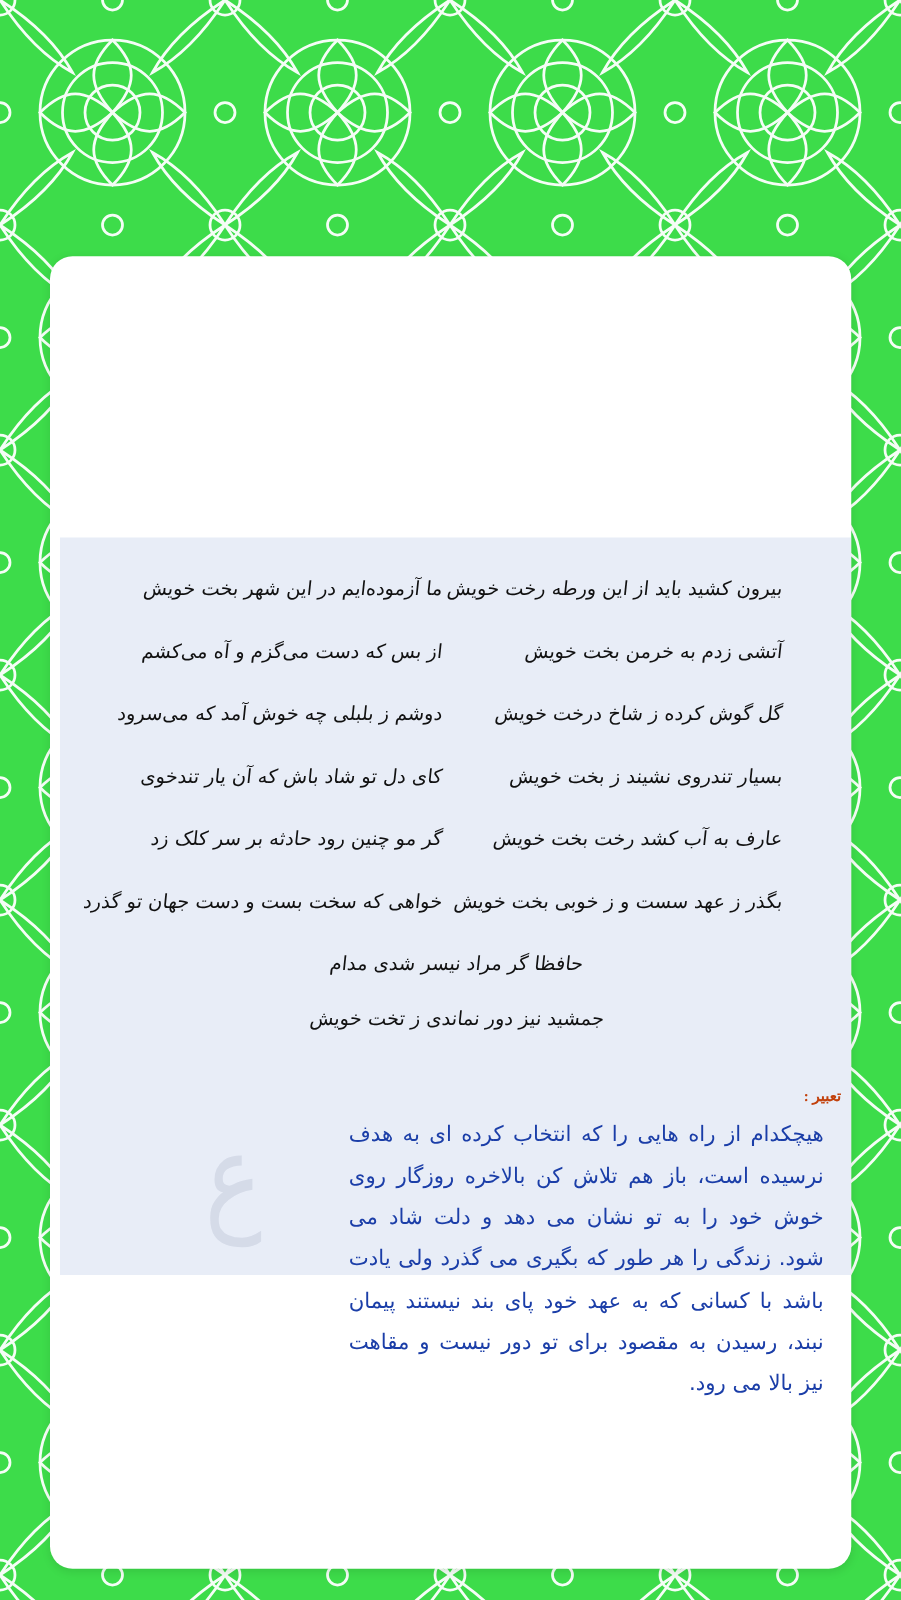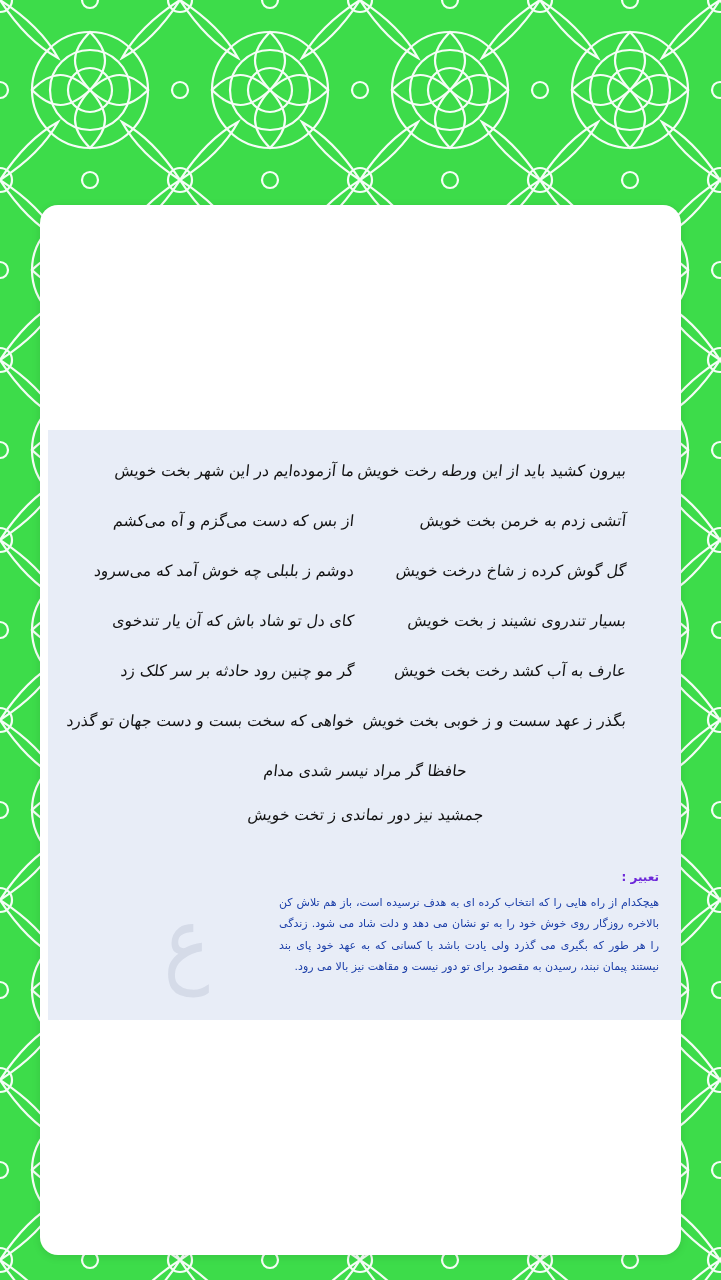--- a/index.html
+++ b/index.html
@@ -87,33 +87,34 @@
     height: 34px;
   }
   .bayt-single .mesra {
     width: auto;
     text-align: center;
   }
 
   
   .tabir-title {
     position: absolute;
-    right: 22px;
+    right: 8px;
     top: 440px;
     font-size: 12px;
     font-weight: bold;
-    color: #6d28d9;
+    color: #c2410c;
     direction: rtl;
+    font-family: Liberation Serif, serif;
   }
   .tabir-body {
     position: absolute;
     right: 22px;
     top: 462px;
     width: 380px;
-    font-size: 11px;
+    font-size: 17px;
     line-height: 1.95;
     color: #1b3ea8;
     direction: rtl;
     text-align: justify;
   }
 
   
   .watermark-glyph {
     position: absolute;
     left: 110px;

